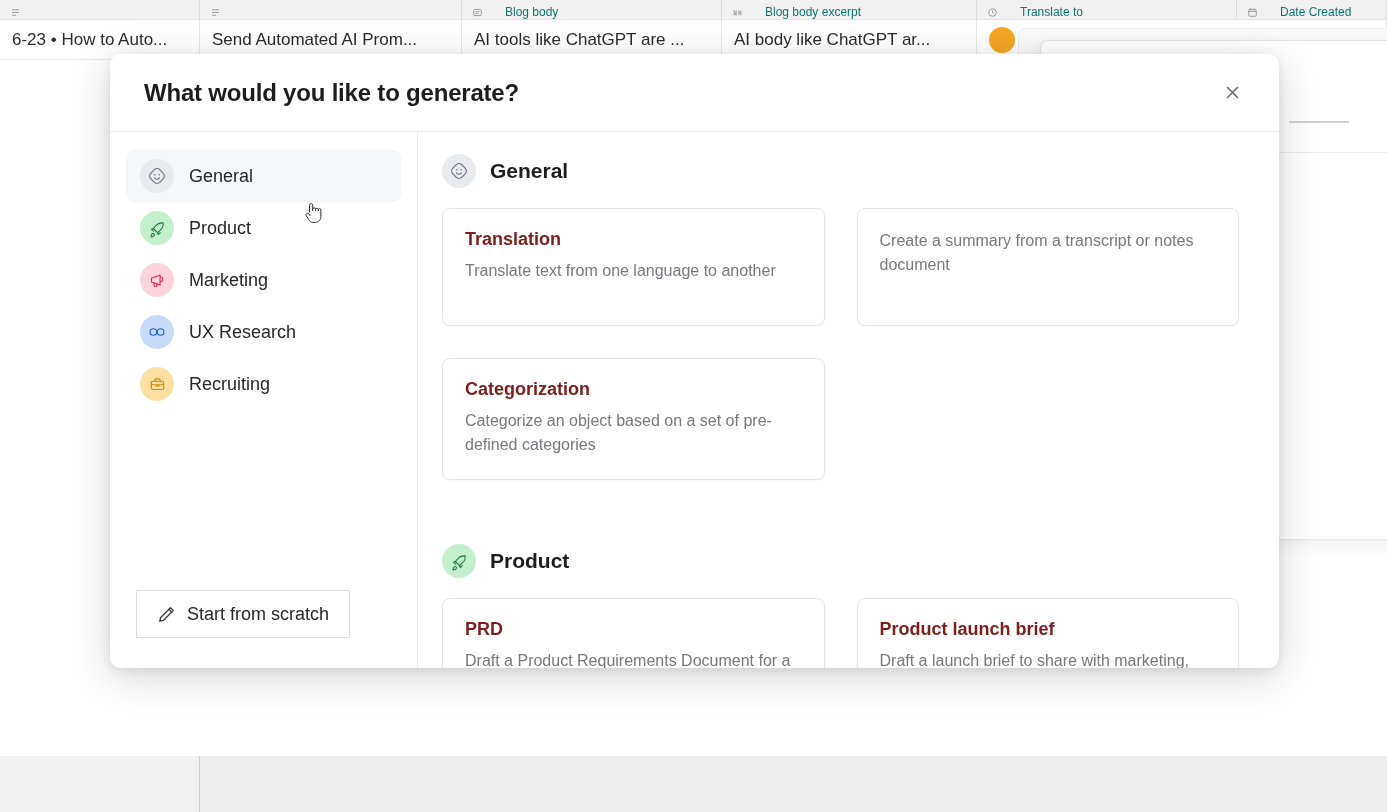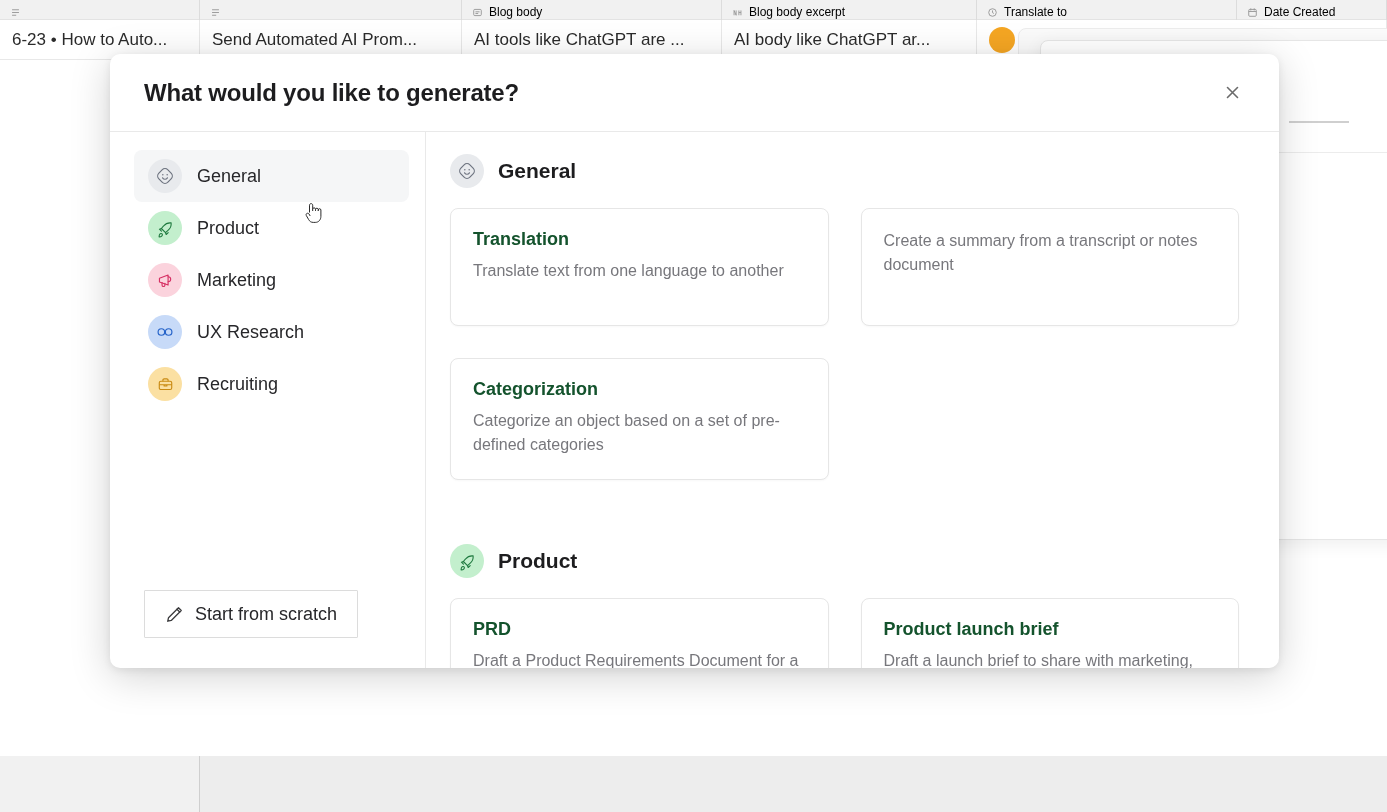--- a/index.html
+++ b/index.html
@@ -31,24 +31,24 @@
     height: 20px;
     background: #f1f1f1;
     border-bottom: 1px solid #e3e3e3;
     display: flex;
   }
   .bg-header-cell {
     border-right: 1px solid #dcdcdc;
     height: 100%;
     display: flex;
     align-items: center;
-    gap: 6px;
+    gap: 22px;
     padding: 12px 10px;
     font-size: 12px;
-    color: #000000;
+    color: #0f766e;
     overflow: hidden;
     white-space: nowrap;
   }
   .bg-header-cell .hicon {
     width: 11px; height: 11px;
     flex: none;
     color: #9a9a9a;
   }
   .bg-data-row {
     position: absolute;
@@ -186,21 +186,20 @@
     justify-content: center;
     border-radius: 6px;
     cursor: pointer;
     color: #6b6b6b;
   }
 
   #modal-body {
     flex: 1;
     display: flex;
     min-height: 0;
-    padding-left: 8px;
   }
 
   
   #modal-sidebar {
     width: 308px;
     flex: none;
     border-right: 1px solid #e9e9e9;
     padding: 18px 16px 0 16px;
     display: flex;
     flex-direction: column;
@@ -286,21 +285,21 @@
     border: 1px solid #e6e6e6;
     border-radius: 8px;
     padding: 20px 22px 22px 22px;
     min-height: 118px;
     cursor: pointer;
     box-shadow: 0 1px 2px rgba(0,0,0,0.03);
   }
   .card-title {
     font-size: 18px;
     font-weight: bold;
-    color: #14532d;
+    color: #7f1d1d;
     margin-bottom: 9px;
   }
   .card-desc {
     font-size: 16px;
     color: #77777c;
     line-height: 1.5;
   }
   .section-gap { height: 58px; }
 
   

